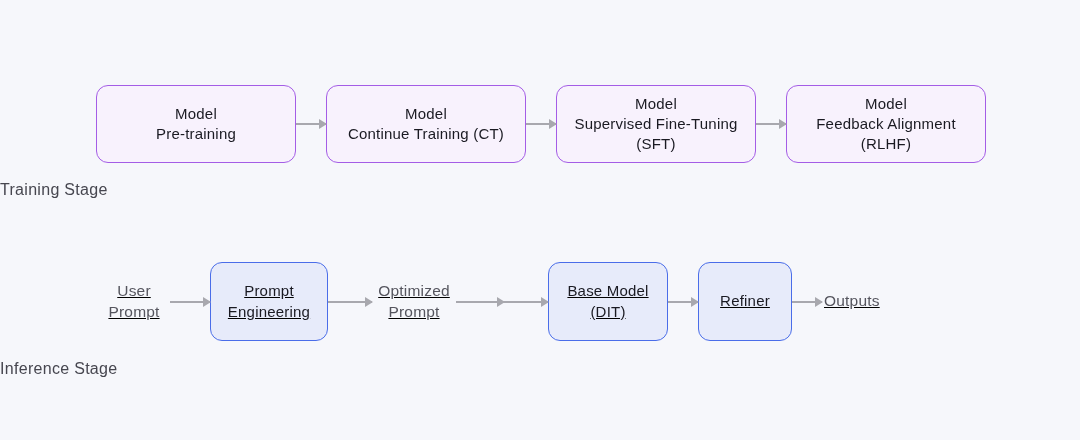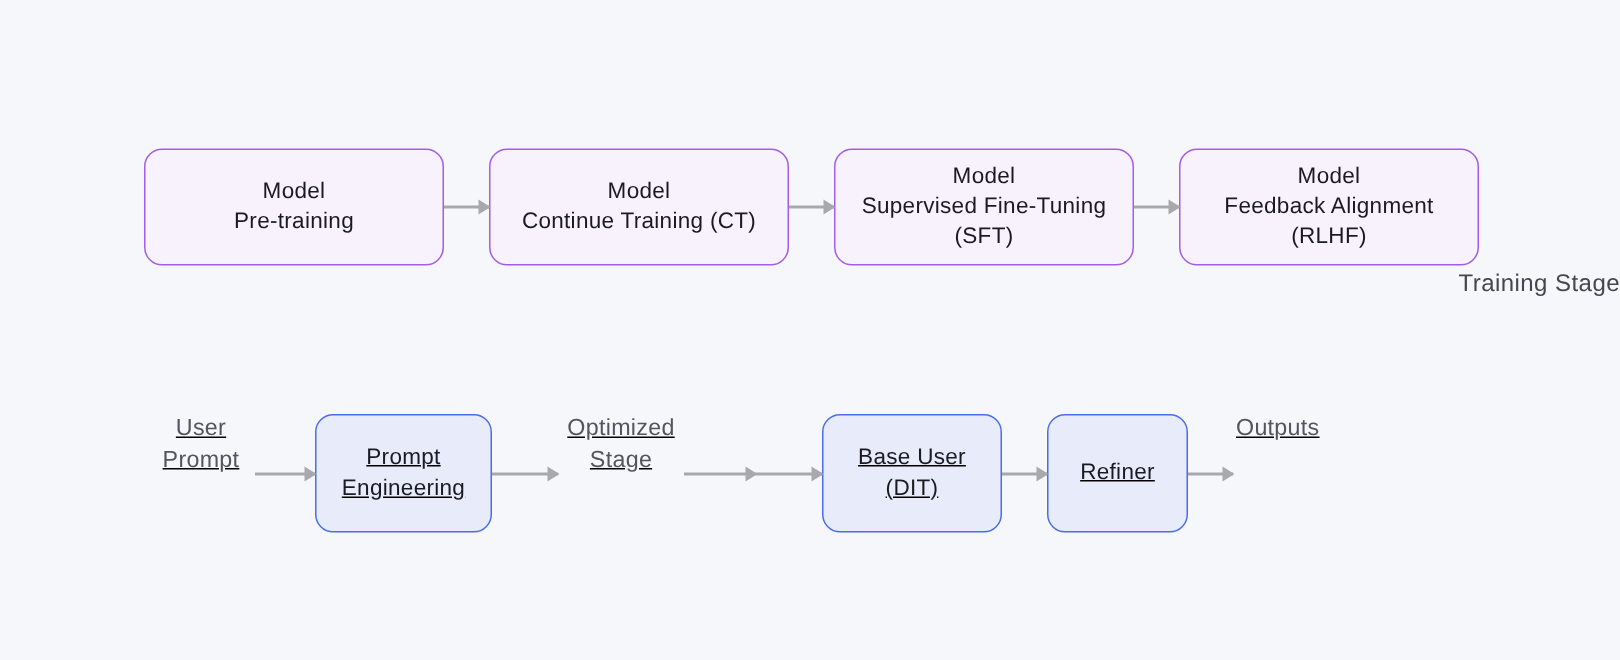--- a/index.html
+++ b/index.html
@@ -10,22 +10,21 @@
   .canvas {
     position: relative;
     width: 1080px;
     height: 440px;
     background: var(--background, #f6f7fb);
     overflow: hidden;
   }
   .row {
     position: absolute;
     display: flex;
-    align-items: flex-start;
-    margin-top: 14px;
+    align-items: center;
   }
   .training-row {
     left: 96px;
     top: 85px;
     height: 78px;
   }
   .inference-row {
     left: 98px;
     top: 262px;
     height: 79px;
@@ -97,21 +96,21 @@
     border-bottom: 5px solid transparent;
   }
   .a30 { width: 30px; }
   .a40 { width: 40px; }
   .a44 { width: 44px; }
   .a48 { width: 48px; }
   .stage-label {
     position: absolute;
     left: 0;
     width: 1080px;
-    text-align: right;
+    text-align: left;
     font-size: 16px;
     letter-spacing: 0.3px;
     color: var(--label-text, #46464f);
   }
   .training-stage-label { top: 181px; }
   .inference-stage-label { top: 360px; }
 </style>
 </head>
 <body>
 
@@ -146,29 +145,30 @@
   <div class="row inference-row">
     <div class="flow-label fl72">User
 Prompt</div>
     <div class="arrow a40"></div>
     <div class="node node-blue w118">
       <span class="node-label">Prompt
 Engineering</span>
     </div>
     <div class="arrow a44"></div>
     <div class="flow-label fl84">Optimized
-Stage</div>
+Prompt</div>
     <div class="arrow a48"></div>
     <div class="arrow a44"></div>
     <div class="node node-blue w120">
-      <span class="node-label">Base User
+      <span class="node-label">Base Model
 (DIT)</span>
     </div>
     <div class="arrow a30"></div>
     <div class="node node-blue w80">
       <span class="node-label">Refiner</span>
     </div>
     <div class="arrow a30"></div>
     <div class="flow-label fl-out">Outputs</div>
   </div>
 
+  <div class="stage-label inference-stage-label">Inference Stage</div>
 
 </div>
 
 </body></html>

